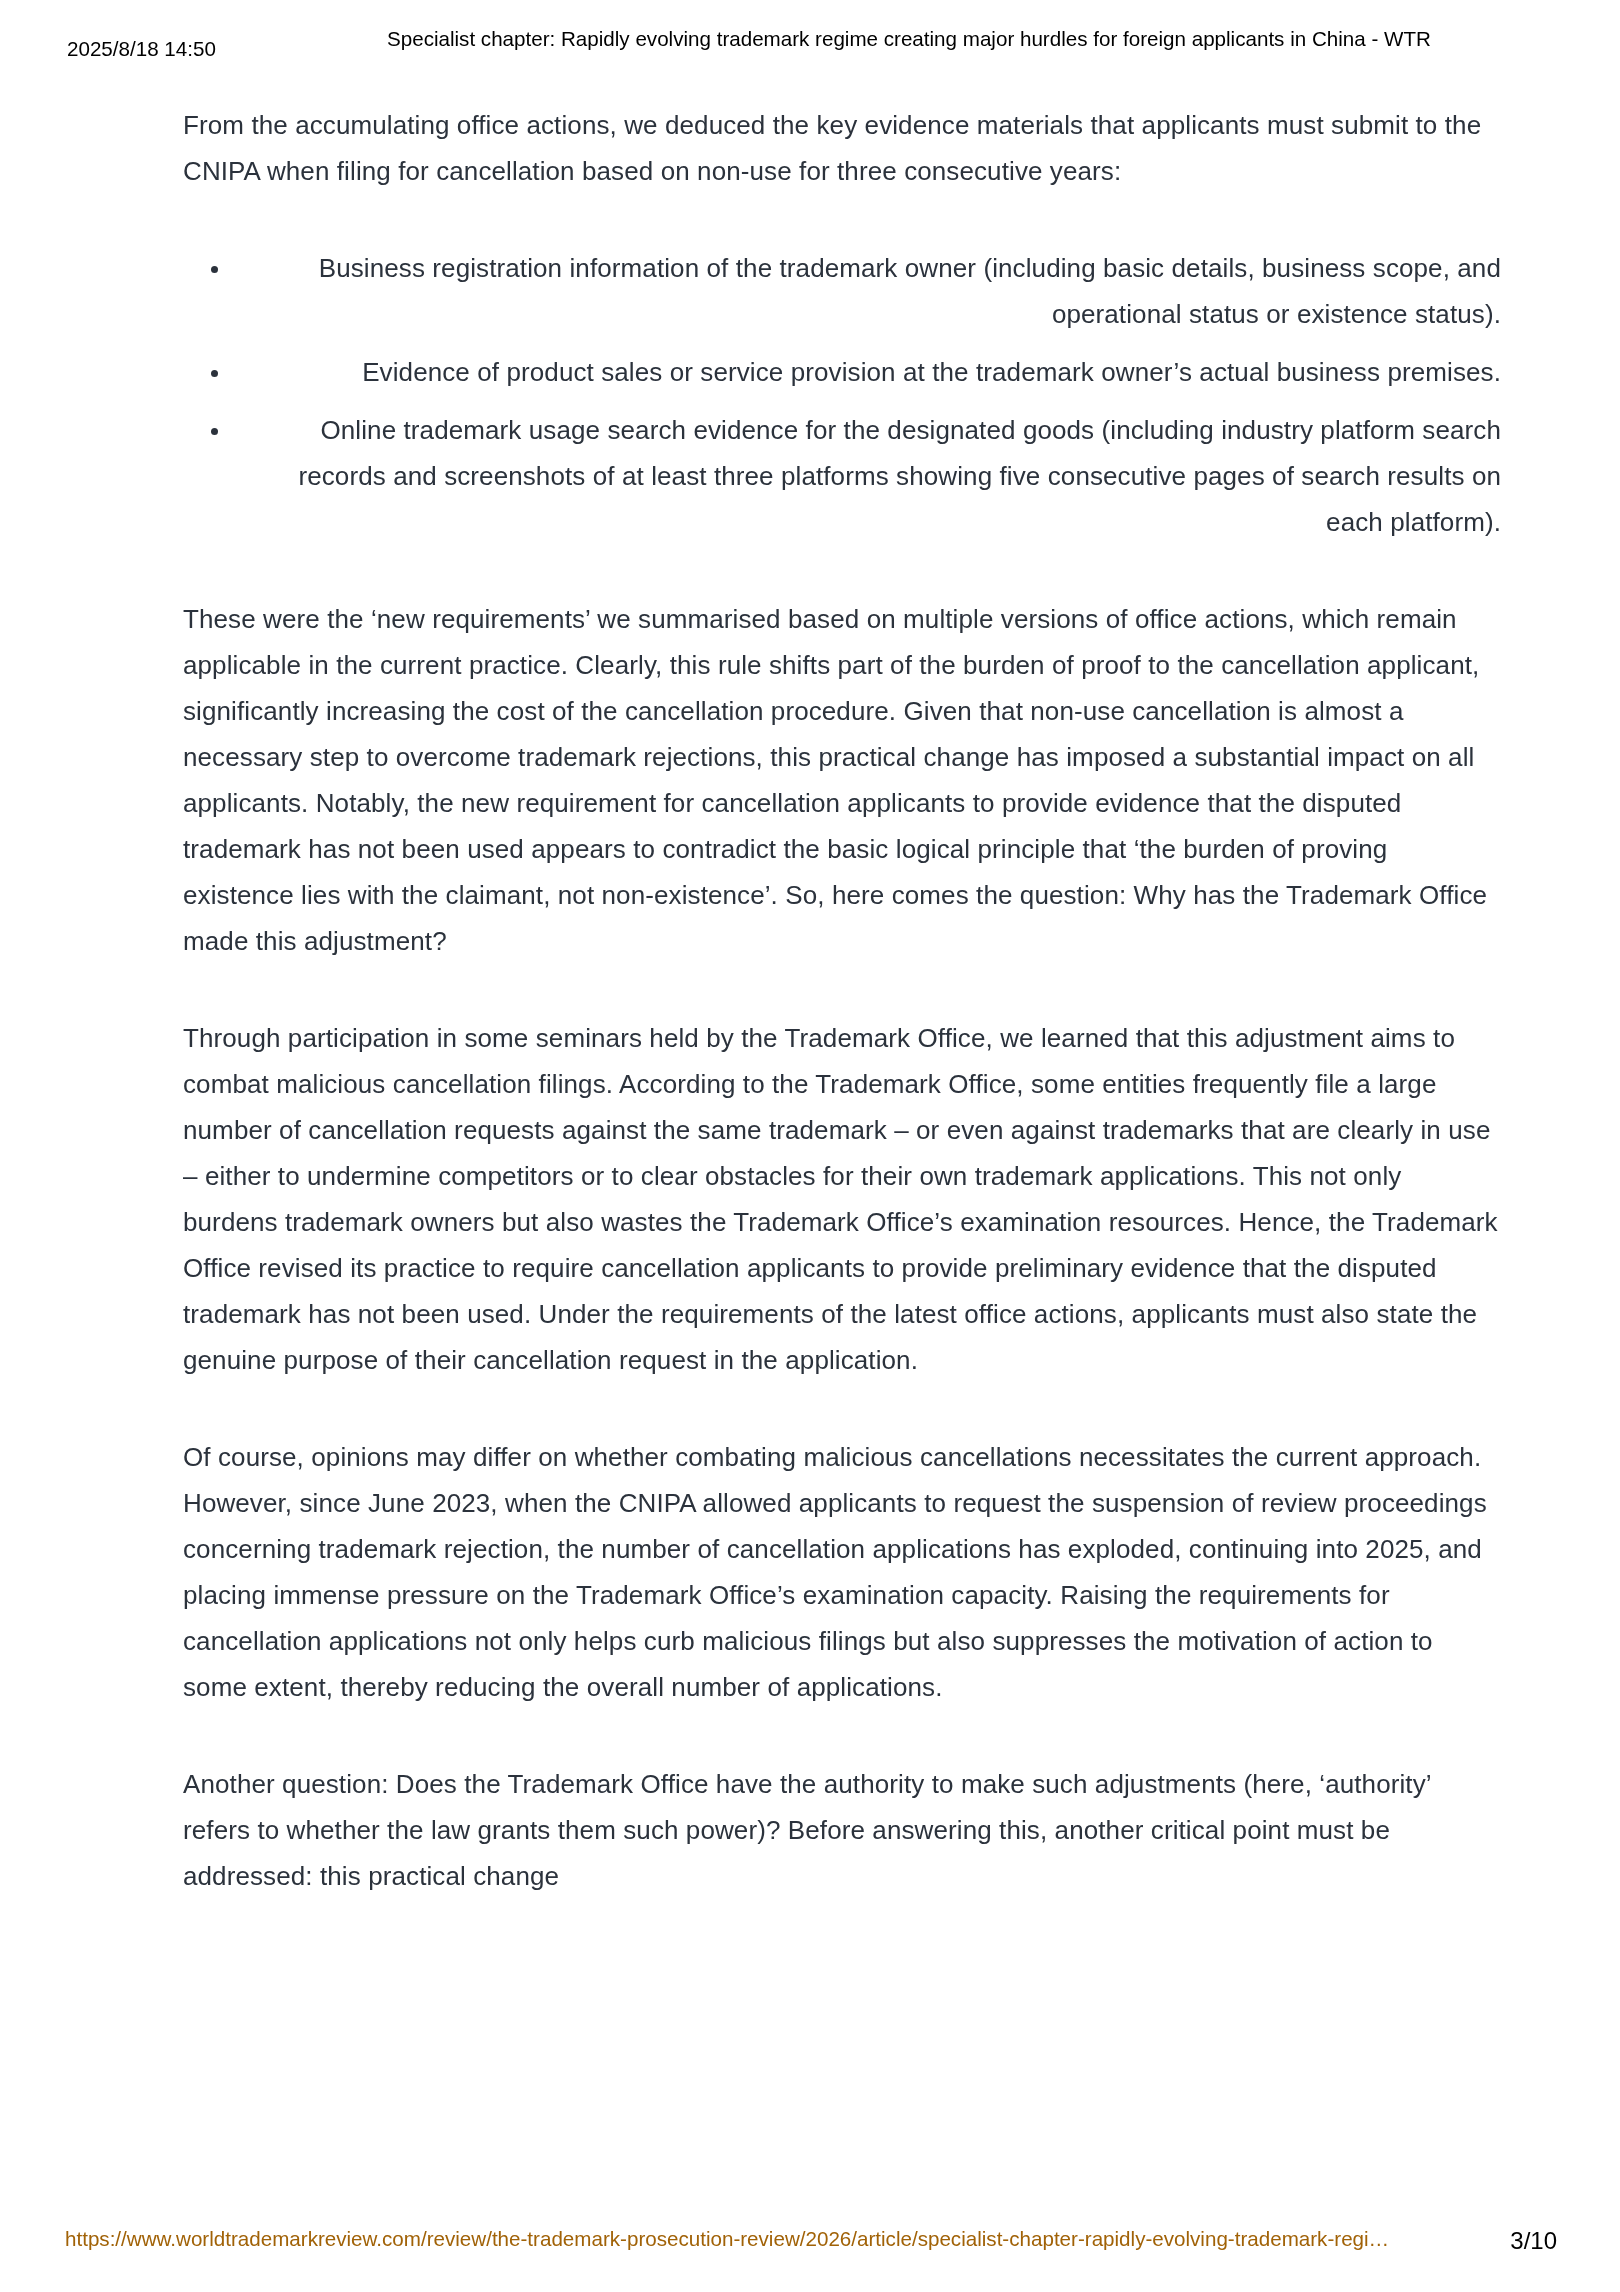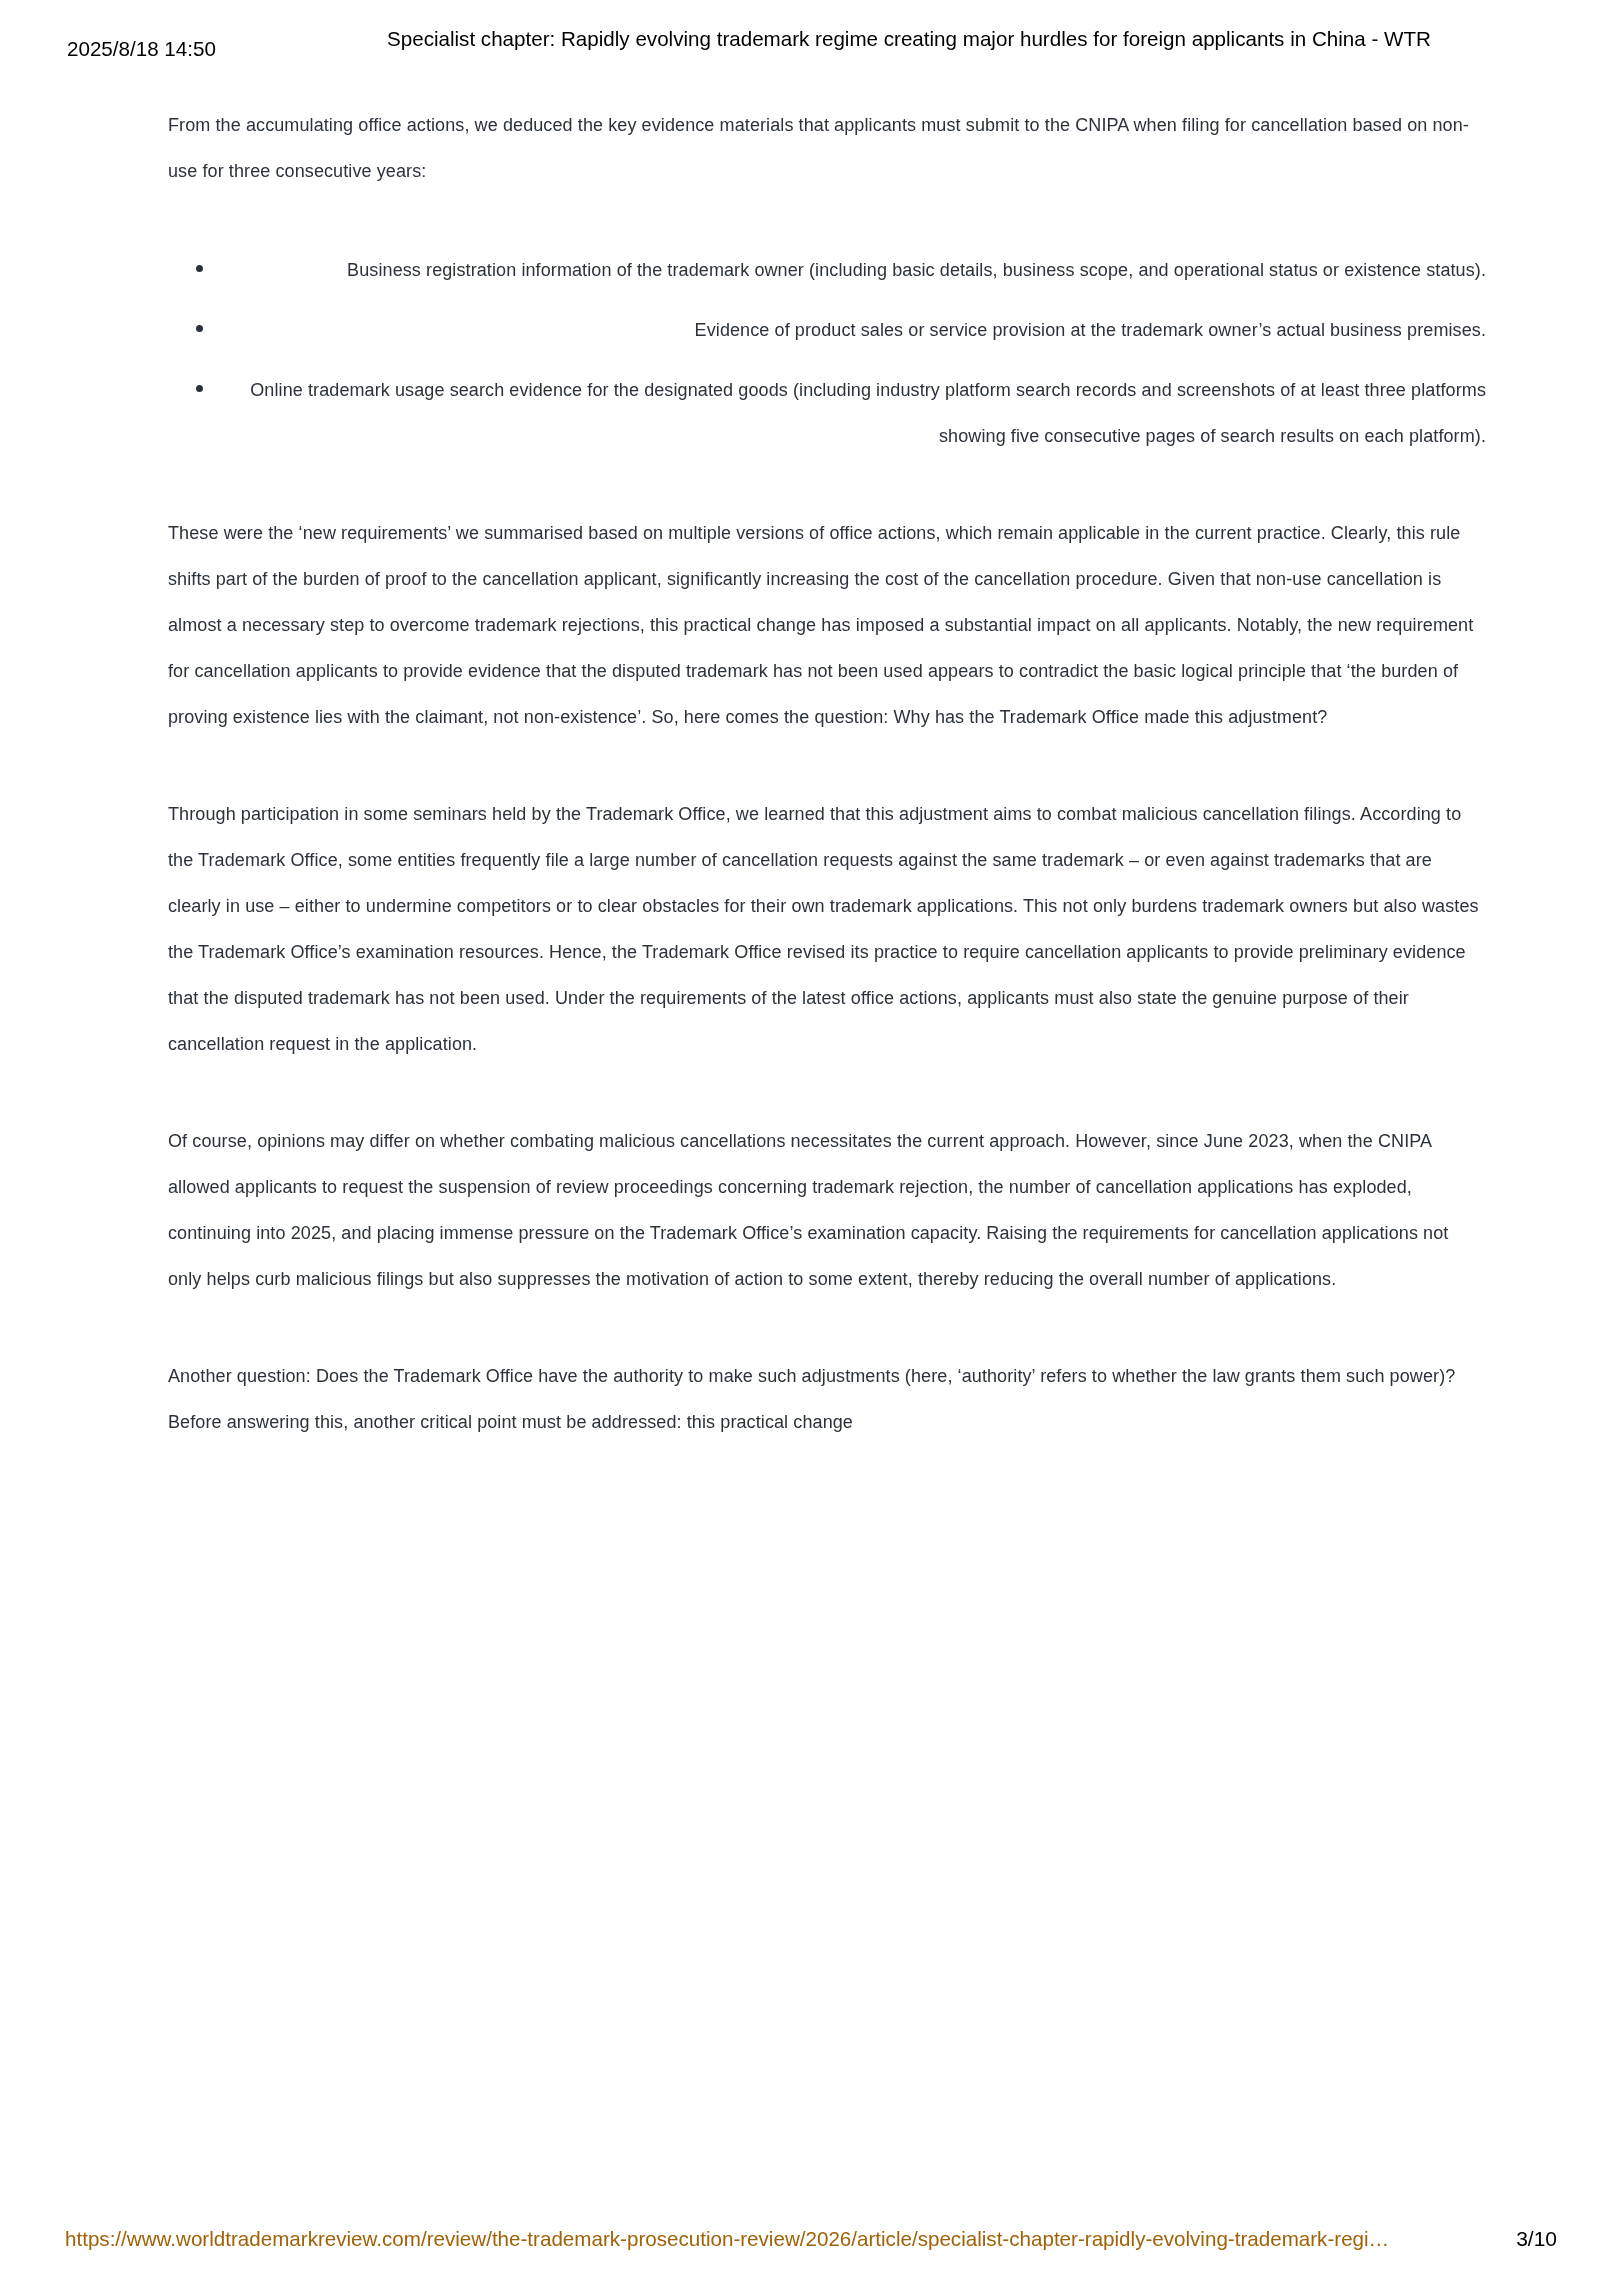--- a/index.html
+++ b/index.html
@@ -40,33 +40,33 @@
     top: 2227px;
     left: 65px;
     font-size: 20.6px;
     color: #a16207;
     white-space: nowrap;
   }
   .print-footer-page {
     position: absolute;
     top: 2227px;
     right: 63px;
-    font-size: 21px;
+    font-size: 24px;
     color: #000000;
     white-space: nowrap;
   }
 
   
   .content {
     position: absolute;
     top: 102px;
-    left: 168px;
+    left: 183px;
     width: 1318px;
     color: #2b323c;
-    font-size: 18px;
+    font-size: 26px;
     line-height: 46px;
     letter-spacing: 0.1px;
   }
   .content p {
     margin: 0 0 51px 0;
   }
   .content ul {
     margin: 0 0 51px 0;
     padding-left: 49px;
     list-style: disc outside;

